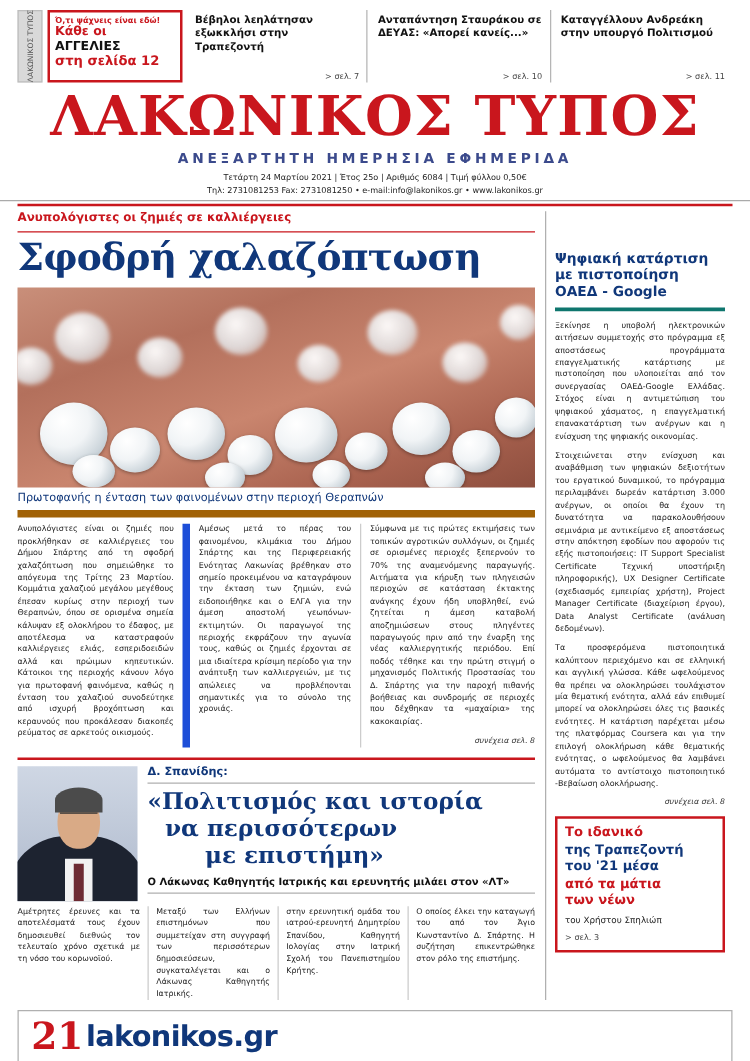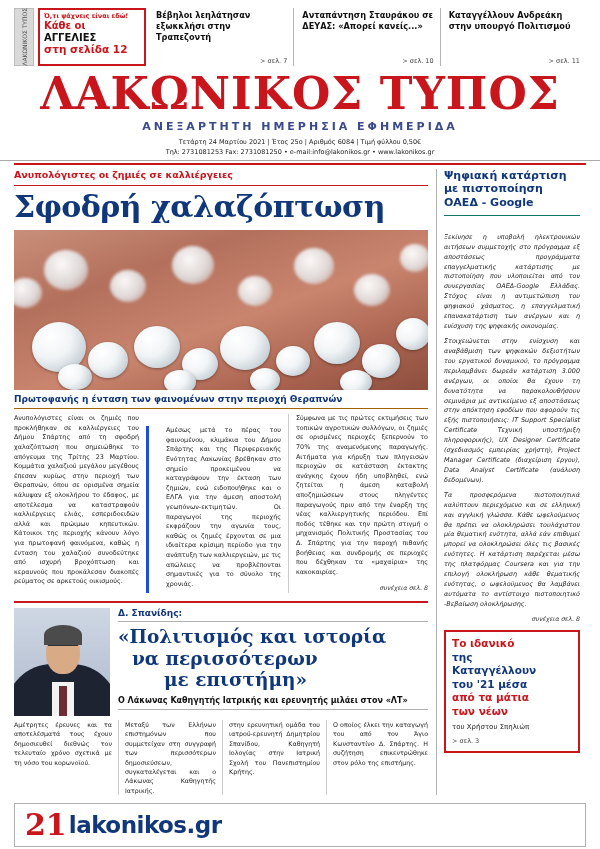--- a/index.html
+++ b/index.html
@@ -181,38 +181,38 @@
   }
   .hail-photo .blur {
     position: absolute;
     border-radius: 50%;
     background: radial-gradient(circle at 40% 35%, rgba(255,255,255,0.95) 0%, rgba(230,238,242,0.8) 55%, rgba(190,205,214,0.25) 100%);
     filter: blur(1.5px);
   }
   .photo-caption {
     font-size: 9px;
     color: #10377a;
-    font-weight: bold;
-    border-bottom: 1px solid #a16207;
+    font-weight: normal;
+    border-bottom: 6px solid #a16207;
     padding: 4px 0 4px 0;
   }
 
   .lead-cols {
     display: flex;
     margin-top: 5px;
   }
   .lead-cols .c {
     font-size: 6.4px;
     line-height: 1.5;
     text-align: justify;
     color: #222;
     box-sizing: border-box;
   }
   .c1 { width: 132px; padding-right: 7px; }
-  .c2 { width: 142px; padding-right: 7px; border-left: 3px solid #1d4ed8; padding-left: 17px; margin-top: 12px;}
+  .c2 { width: 142px; padding-right: 7px; border-left: 6px solid #1d4ed8; padding-left: 7px;}
   .c3 { width: 140px; border-left: 1px solid #ccc; padding-left: 7px;}
   .cont-note {
     text-align: right;
     font-style: italic;
     font-size: 6.2px;
     color: #333;
     margin-top: 6px;
   }
 
   
@@ -339,30 +339,30 @@
     margin-left: 2px;
     letter-spacing: -0.5px;
   }
 
   
   .rc-head {
     font-size: 11px;
     font-weight: bold;
     color: #10377a;
     line-height: 1.25;
-    border-bottom: 1px solid #0f766e;
+    border-bottom: 3px solid #0f766e;
     padding-bottom: 5px;
+    margin-top: 31px;
   }
   .rc-text {
     font-size: 6.4px;
     line-height: 1.55;
     text-align: justify;
     color: #222;
-    margin-top: 17px;
-    font-style: italic;
+    margin-top: 7px;
   }
   .rc-text p { margin: 0 0 5px 0; }
   .rc-cont {
     text-align: right;
     font-style: italic;
     font-size: 6.2px;
     color: #333;
     margin-top: 3px;
   }
   .rc-box {
@@ -509,21 +509,21 @@
       <div class="rc-text">
         <p>Ξεκίνησε η υποβολή ηλεκτρονικών αιτήσεων συμμετοχής στο πρόγραμμα εξ αποστάσεως προγράμματα επαγγελματικής κατάρτισης με πιστοποίηση που υλοποιείται από τον συνεργασίας ΟΑΕΔ-Google Ελλάδας. Στόχος είναι η αντιμετώπιση του ψηφιακού χάσματος, η επαγγελματική επανακατάρτιση των ανέργων και η ενίσχυση της ψηφιακής οικονομίας.</p>
         <p>Στοιχειώνεται στην ενίσχυση και αναβάθμιση των ψηφιακών δεξιοτήτων του εργατικού δυναμικού, το πρόγραμμα περιλαμβάνει δωρεάν κατάρτιση 3.000 ανέργων, οι οποίοι θα έχουν τη δυνατότητα να παρακολουθήσουν σεμινάρια με αντικείμενο εξ αποστάσεως στην απόκτηση εφοδίων που αφορούν τις εξής πιστοποιήσεις: IT Support Specialist Certificate Τεχνική υποστήριξη πληροφορικής), UX Designer Certificate (σχεδιασμός εμπειρίας χρήστη), Project Manager Certificate (διαχείριση έργου), Data Analyst Certificate (ανάλυση δεδομένων).</p>
         <p>Τα προσφερόμενα πιστοποιητικά καλύπτουν περιεχόμενο και σε ελληνική και αγγλική γλώσσα. Κάθε ωφελούμενος θα πρέπει να ολοκληρώσει τουλάχιστον μία θεματική ενότητα, αλλά εάν επιθυμεί μπορεί να ολοκληρώσει όλες τις βασικές ενότητες. Η κατάρτιση παρέχεται μέσω της πλατφόρμας Coursera και για την επιλογή ολοκλήρωση κάθε θεματικής ενότητας, ο ωφελούμενος θα λαμβάνει αυτόματα το αντίστοιχο πιστοποιητικό -Βεβαίωση ολοκλήρωσης.</p>
       </div>
       <div class="rc-cont">συνέχεια σελ. 8</div>
 
       <div class="rc-box">
         <div class="rc-box-title">
           <span>Το ιδανικό</span><br>
-          <span class="blue">της Καταγγέλλουν</span><br>
+          <span class="blue">της Τραπεζοντή</span><br>
           <span class="blue">του '21 μέσα</span><br>
           <span>από τα μάτια</span><br>
           <span>των νέων</span>
         </div>
         <div class="rc-box-author">του Χρήστου Σπηλιώπ</div>
         <div class="rc-box-page">&gt; σελ. 3</div>
       </div>
     </div>
 
   </div>

